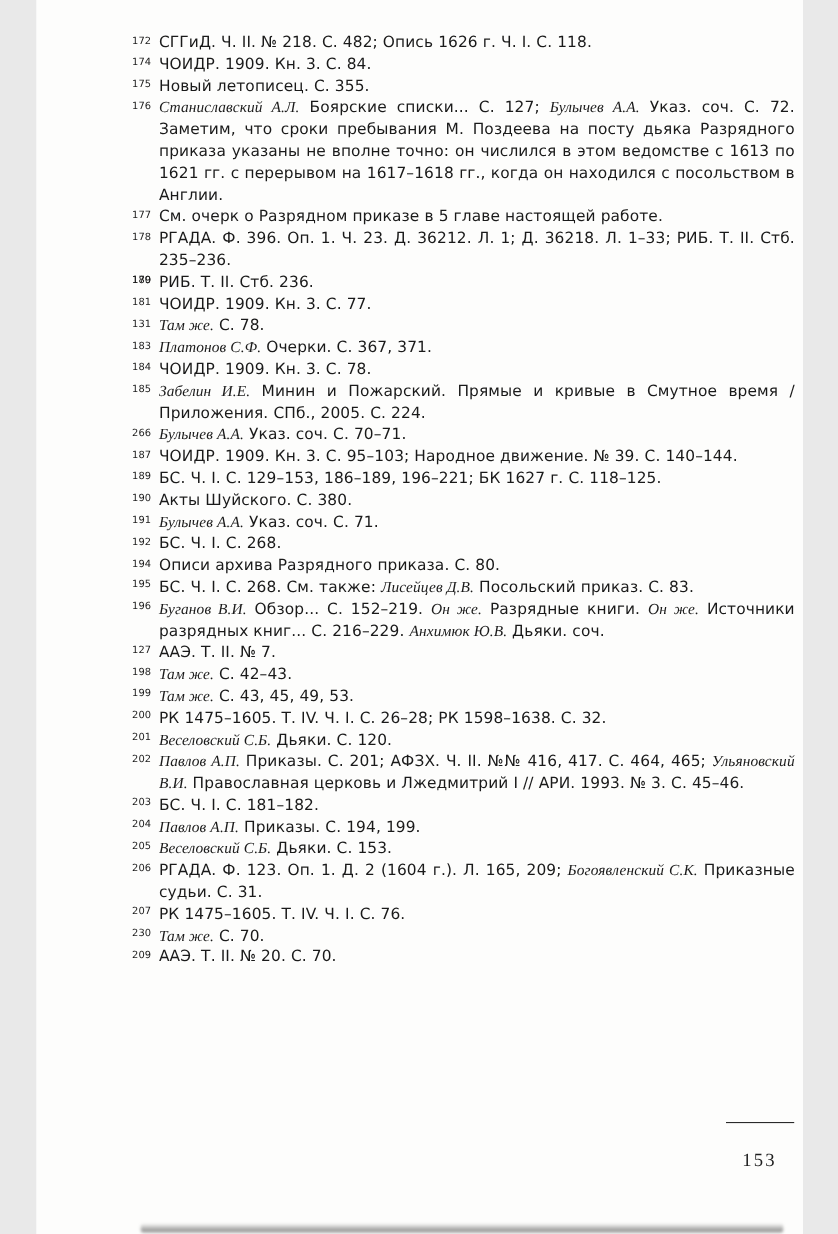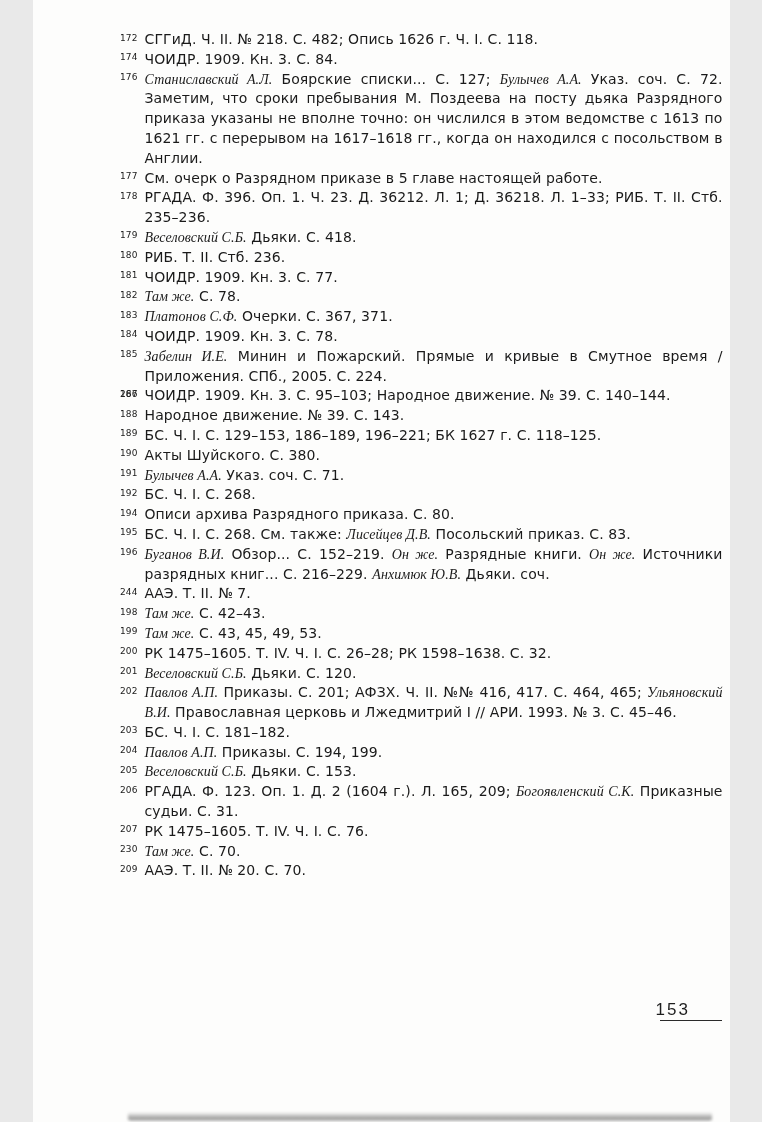--- a/index.html
+++ b/index.html
@@ -48,24 +48,24 @@
   .footer-rule {
     position: absolute;
     left: 627px;
     top: 1020px;
     width: 62px;
     border-top: 1.6px solid #2a2a2a;
   }
   .page-num {
     position: absolute;
     left: 623px;
-    top: 1000px;
+    top: 1045px;
     width: 70px;
-    text-align: left;
-    font-family: Liberation Sans, sans-serif;
+    text-align: center;
+    font-family: Liberation Serif, serif;
     font-size: 17px;
     letter-spacing: 2px;
     color: #1e1e1e;
   }
   .scan-shadow-bottom {
     position: absolute;
     left: 95px;
     right: 18px;
     bottom: 1px;
     height: 9px;
@@ -74,41 +74,41 @@
     border-radius: 3px;
   }
 </style>
 </head>
 <body>
 
 <div class="page">
   <div class="notes">
       <div class="note"><span class="num">172</span><span><span>СГГиД. Ч. II. № 218. С. 482; Опись 1626 г. Ч. I. С. 118.</span></span></div>
       <div class="note"><span class="num">174</span><span><span>ЧОИДР. 1909. Кн. 3. С. 84.</span></span></div>
+      <div class="note"><span class="num">175</span><span><span>Новый летописец. С. 355.</span></span></div>
       <div class="note"><span class="num">176</span><span><span class="it">Станиславский А.Л.</span><span> Боярские списки... С. 127; </span><span class="it">Булычев А.А.</span><span> Указ. соч. С. 72. Заметим, что сроки пребывания М. Поздеева на посту дьяка Разрядного приказа указаны не вполне точно: он числился в этом ведомстве с 1613 по 1621 гг. с перерывом на 1617–1618 гг., когда он находился с посольством в Англии.</span></span></div>
       <div class="note"><span class="num">177</span><span><span>См. очерк о Разрядном приказе в 5 главе настоящей работе.</span></span></div>
       <div class="note"><span class="num">178</span><span><span>РГАДА. Ф. 396. Оп. 1. Ч. 23. Д. 36212. Л. 1; Д. 36218. Л. 1–33; РИБ. Т. II. Стб. 235–236.</span></span></div>
-      <div class="note"><span class="num">179</span><span><span class="it">Веселовский С.Б.</span><span> Дьяки. С. 418.</span></span></div>
+      <div class="note"><span class="num">179</span></div>
       <div class="note"><span class="num">180</span><span><span>РИБ. Т. II. Стб. 236.</span></span></div>
       <div class="note"><span class="num">181</span><span><span>ЧОИДР. 1909. Кн. 3. С. 77.</span></span></div>
-      <div class="note"><span class="num">182</span><span><span class="it">Там же.</span><span> С. 78.</span></span></div>
+      <div class="note"><span class="num">131</span><span><span class="it">Там же.</span><span> С. 78.</span></span></div>
       <div class="note"><span class="num">183</span><span><span class="it">Платонов С.Ф.</span><span> Очерки. С. 367, 371.</span></span></div>
       <div class="note"><span class="num">184</span><span><span>ЧОИДР. 1909. Кн. 3. С. 78.</span></span></div>
       <div class="note"><span class="num">185</span><span><span class="it">Забелин И.Е.</span><span> Минин и Пожарский. Прямые и кривые в Смутное время / Приложения. СПб., 2005. С. 224.</span></span></div>
-      <div class="note"><span class="num">266</span></div>
+      <div class="note"><span class="num">266</span><span><span class="it">Булычев А.А.</span><span> Указ. соч. С. 70–71.</span></span></div>
       <div class="note"><span class="num">187</span><span><span>ЧОИДР. 1909. Кн. 3. С. 95–103; Народное движение. № 39. С. 140–144.</span></span></div>
-      <div class="note"><span class="num">188</span><span><span>Народное движение. № 39. С. 143.</span></span></div>
       <div class="note"><span class="num">189</span><span><span>БС. Ч. I. С. 129–153, 186–189, 196–221; БК 1627 г. С. 118–125.</span></span></div>
       <div class="note"><span class="num">190</span><span><span>Акты Шуйского. С. 380.</span></span></div>
       <div class="note"><span class="num">191</span><span><span class="it">Булычев А.А.</span><span> Указ. соч. С. 71.</span></span></div>
       <div class="note"><span class="num">192</span><span><span>БС. Ч. I. С. 268.</span></span></div>
       <div class="note"><span class="num">194</span><span><span>Описи архива Разрядного приказа. С. 80.</span></span></div>
       <div class="note"><span class="num">195</span><span><span>БС. Ч. I. С. 268. См. также: </span><span class="it">Лисейцев Д.В.</span><span> Посольский приказ. С. 83.</span></span></div>
       <div class="note"><span class="num">196</span><span><span class="it">Буганов В.И.</span><span> Обзор... С. 152–219. </span><span class="it">Он же.</span><span> Разрядные книги. </span><span class="it">Он же.</span><span> Источники разрядных книг... С. 216–229. </span><span class="it">Анхимюк Ю.В.</span><span> Дьяки. соч.</span></span></div>
-      <div class="note"><span class="num">244</span><span><span>ААЭ. Т. II. № 7.</span></span></div>
+      <div class="note"><span class="num">127</span><span><span>ААЭ. Т. II. № 7.</span></span></div>
       <div class="note"><span class="num">198</span><span><span class="it">Там же.</span><span> С. 42–43.</span></span></div>
       <div class="note"><span class="num">199</span><span><span class="it">Там же.</span><span> С. 43, 45, 49, 53.</span></span></div>
       <div class="note"><span class="num">200</span><span><span>РК 1475–1605. Т. IV. Ч. I. С. 26–28; РК 1598–1638. С. 32.</span></span></div>
       <div class="note"><span class="num">201</span><span><span class="it">Веселовский С.Б.</span><span> Дьяки. С. 120.</span></span></div>
       <div class="note"><span class="num">202</span><span><span class="it">Павлов А.П.</span><span> Приказы. С. 201; АФЗХ. Ч. II. №№ 416, 417. С. 464, 465; </span><span class="it">Ульяновский В.И.</span><span> Православная церковь и Лжедмитрий I // АРИ. 1993. № 3. С. 45–46.</span></span></div>
       <div class="note"><span class="num">203</span><span><span>БС. Ч. I. С. 181–182.</span></span></div>
       <div class="note"><span class="num">204</span><span><span class="it">Павлов А.П.</span><span> Приказы. С. 194, 199.</span></span></div>
       <div class="note"><span class="num">205</span><span><span class="it">Веселовский С.Б.</span><span> Дьяки. С. 153.</span></span></div>
       <div class="note"><span class="num">206</span><span><span>РГАДА. Ф. 123. Оп. 1. Д. 2 (1604 г.). Л. 165, 209; </span><span class="it">Богоявленский С.К.</span><span> Приказные судьи. С. 31.</span></span></div>
       <div class="note"><span class="num">207</span><span><span>РК 1475–1605. Т. IV. Ч. I. С. 76.</span></span></div>

